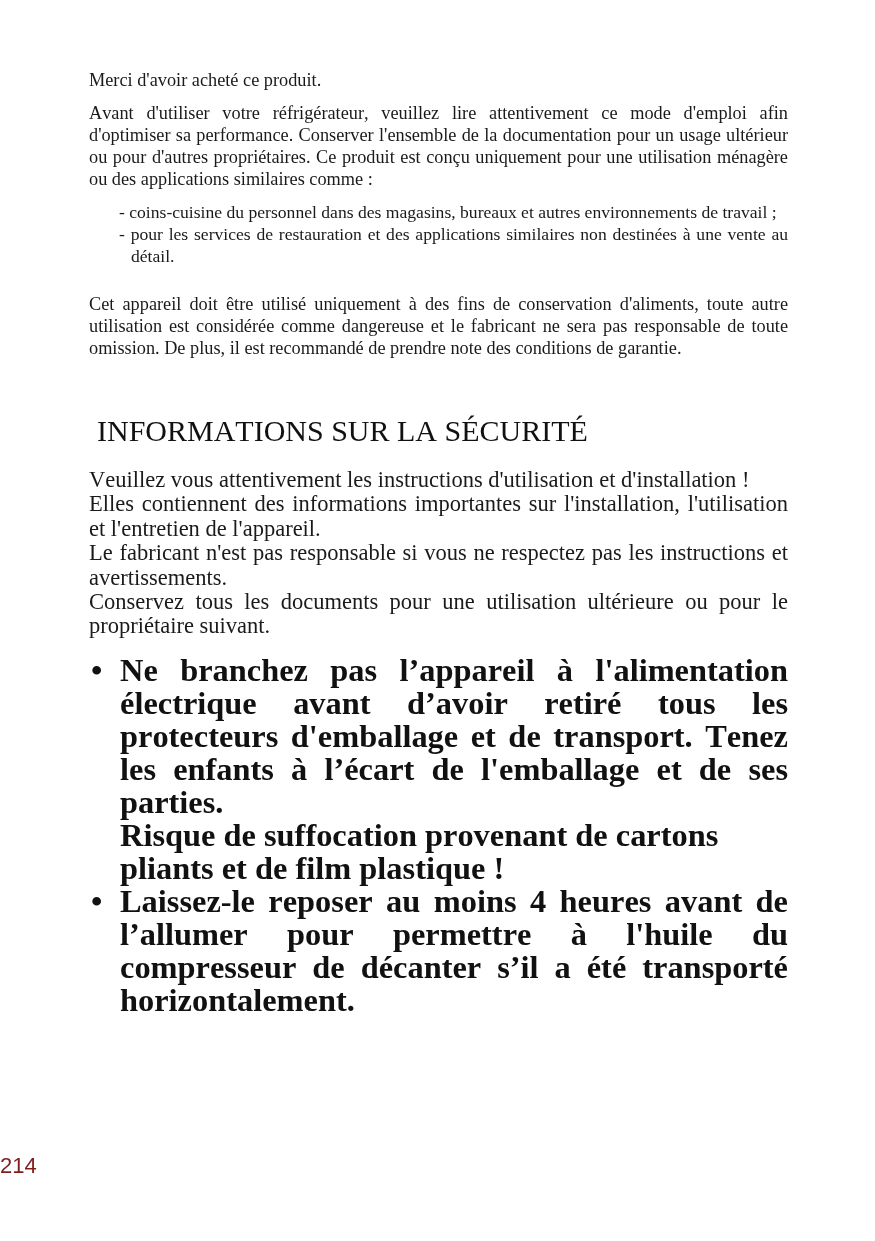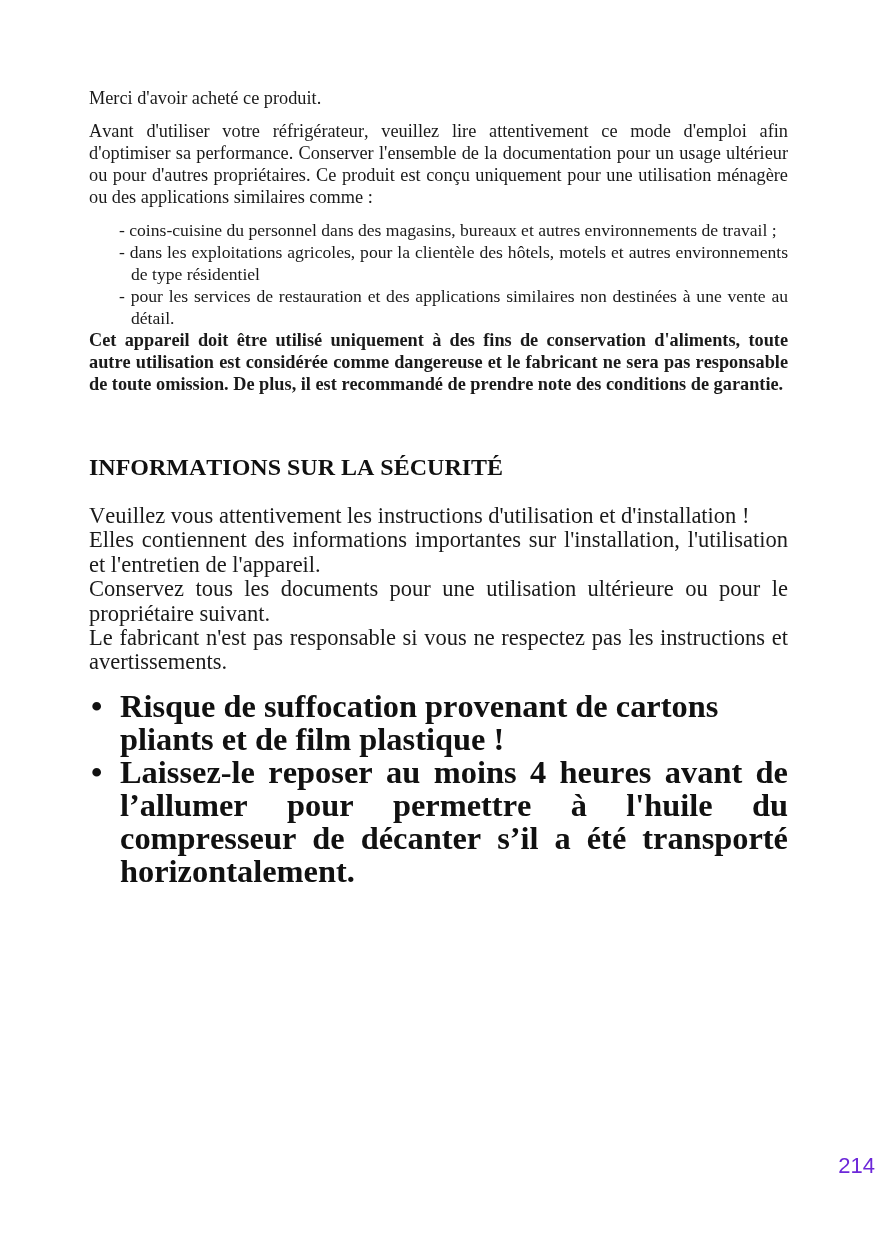--- a/index.html
+++ b/index.html
@@ -18,21 +18,21 @@
     font-variant-ligatures: none;
   }
   .sheet {
     position: absolute;
     inset: 0;
     background: #ffffff;
   }
   .content {
     position: absolute;
     left: 89px;
-    top: 87px;
+    top: 69px;
     width: 699px;
   }
   p { margin: 0; }
 
   
   .s1 {
     font-size: 18.3px;
     line-height: 22px;
   }
   .just { text-align: justify; }
@@ -42,28 +42,28 @@
     margin-top: 11px;
     font-size: 17.6px;
     line-height: 22px;
   }
   .usage-item {
     padding-left: 42px;
     text-indent: -12px;
     text-align: justify;
   }
 
-  .p3 { margin-top: 0; font-weight: bold; }
+  .p3 { margin-top: 26px; }
 
   
   .heading {
-    margin: 54px 0 0 0;
-    font-size: 24px;
+    margin: 54px 0 0 8px;
+    font-size: 30px;
     line-height: 36px;
-    font-weight: bold;
+    font-weight: normal;
     color: #111111;
   }
 
   
   .s2 {
     margin-top: 19px;
     font-size: 22.5px;
     line-height: 24.4px;
   }
   .s2 p { text-align: justify; }
@@ -87,57 +87,57 @@
   }
   .b-main { text-align: justify; }
   .b-note { text-align: left; }
 
   
   .page-number {
     position: absolute;
     top: 1155px;
     left: 0;
     width: 875px;
-    text-align: right;
+    text-align: left;
     font-family: "Liberation Sans", sans-serif;
     font-size: 22px;
     line-height: 22px;
-    color: #6d28d9;
+    color: #7f1d1d;
   }
 </style>
 </head>
 <body>
 
 <div class="sheet">
   <main class="content">
 
     <p class="s1">Merci d'avoir acheté ce produit.</p>
 
     <p class="s1 p2 just">Avant d'utiliser votre réfrigérateur, veuillez lire attentivement ce mode d'emploi afin d'optimiser sa performance. Conserver l'ensemble de la documentation pour un usage ultérieur ou pour d'autres propriétaires. Ce produit est conçu uniquement pour une utilisation ménagère ou des applications similaires comme :</p>
 
     <div class="usage-list">
       <div class="usage-item"><span class="dash">-</span> <span>coins-cuisine du personnel dans des magasins, bureaux et autres environnements de travail ;</span></div>
-      <div class="usage-item"><span class="dash">-</span> <span>dans les exploitations agricoles, pour la clientèle des hôtels, motels et autres environnements de type résidentiel</span></div>
       <div class="usage-item"><span class="dash">-</span> <span>pour les services de restauration et des applications similaires non destinées à une vente au détail.</span></div>
     </div>
 
     <p class="s1 p3 just">Cet appareil doit être utilisé uniquement à des fins de conservation d'aliments, toute autre utilisation est considérée comme dangereuse et le fabricant ne sera pas responsable de toute omission. De plus, il est recommandé de prendre note des conditions de garantie.</p>
 
     <h1 class="heading">INFORMATIONS SUR LA SÉCURITÉ</h1>
 
     <div class="s2">
       <p>Veuillez vous attentivement les instructions d'utilisation et d'installation !</p>
       <p>Elles contiennent des informations importantes sur l'installation, l'utilisation et l'entretien de l'appareil.</p>
+      <p>Le fabricant n'est pas responsable si vous ne respectez pas les instructions et avertissements.</p>
       <p>Conservez tous les documents pour une utilisation ultérieure ou pour le propriétaire suivant.</p>
-      <p>Le fabricant n'est pas responsable si vous ne respectez pas les instructions et avertissements.</p>
     </div>
 
     <div class="bullets">
       <div class="bullet-item">
         <span class="b-marker">•</span>
+        <div class="b-main">Ne branchez pas l’appareil à l'alimentation électrique avant d’avoir retiré tous les protecteurs d'emballage et de transport. Tenez les enfants à l’écart de l'emballage et de ses parties.</div>
         <div class="b-note">Risque de suffocation provenant de cartons pliants et de film plastique !</div>
       </div>
       <div class="bullet-item">
         <span class="b-marker">•</span>
         <div class="b-main">Laissez-le reposer au moins 4 heures avant de l’allumer pour permettre à l'huile du compresseur de décanter s’il a été transporté horizontalement.</div>
       </div>
     </div>
 
   </main>
 

